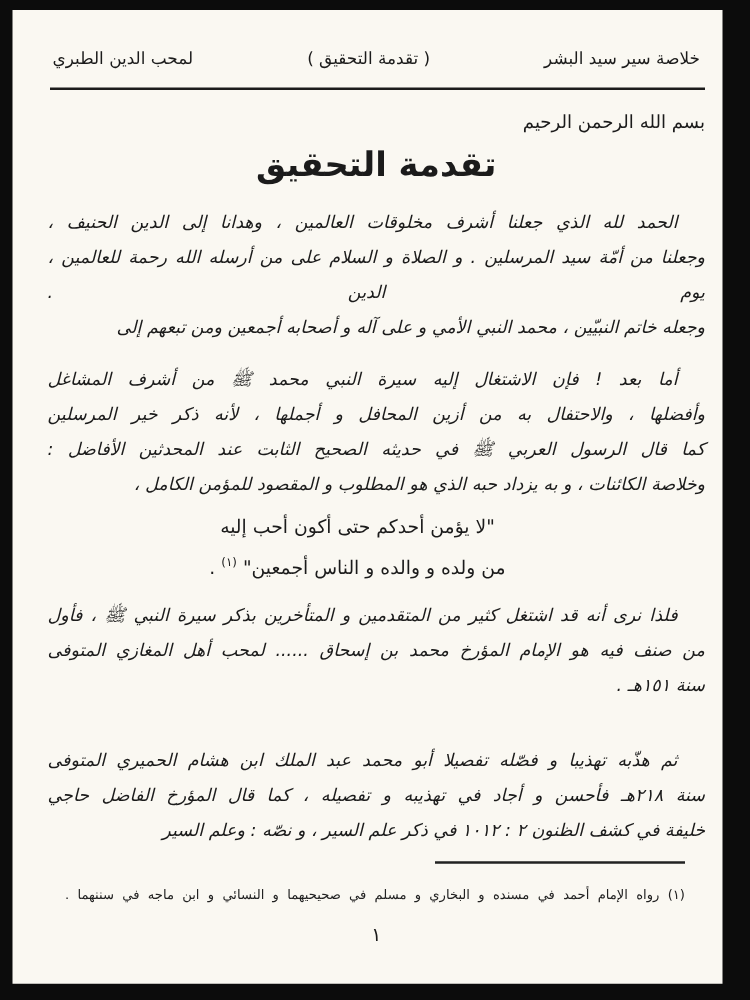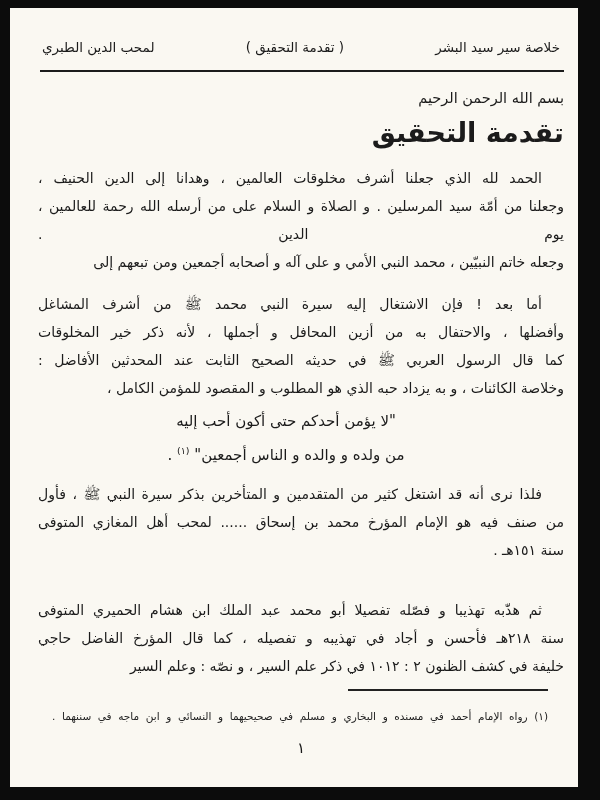--- a/index.html
+++ b/index.html
@@ -26,25 +26,25 @@
     padding:2px 4px 0 4px;
   }
   .header-rule{
     border-top:2px solid #1c1c1c;
     margin:13px 0 0 2px;
   }
   .basmala{
     text-align:right;margin-top:18px;font-size:14.5px;
   }
   .page-title{
-    text-align:right;font-size:27px;font-weight:bold;
+    text-align:center;font-size:27px;font-weight:bold;
     margin:8px 0 0 0;line-height:38px;letter-spacing:1px;
   }
   .para{
-    margin-top:12px;font-size:14px;line-height:28px;
+    margin-top:12px;font-size:14px;line-height:28px;font-style:italic;
   }
   .para .line{
     text-align:justify;text-align-last:justify;
   }
   .para .line:last-child{text-align-last:right;}
   .para .line:first-child{padding-right:22px;}
   .para.p2{margin-top:14px;}
   .para.p3{margin-top:10px;}
   .para.p4{margin-top:32px;}
   .quote{
@@ -89,21 +89,21 @@
 
     <div class="para p1">
       <div class="line">الحمد لله الذي جعلنا أشرف مخلوقات العالمين ، وهدانا إلى الدين الحنيف ،</div>
       <div class="line">وجعلنا من أمّة سيد المرسلين . و الصلاة و السلام على من أرسله الله رحمة للعالمين ،</div>
       <div class="line">يوم الدين .</div>
       <div class="line">وجعله خاتم النبيّين ، محمد النبي الأمي و على آله و أصحابه أجمعين ومن تبعهم إلى</div>
     </div>
 
     <div class="para p2">
       <div class="line">أما بعد ! فإن الاشتغال إليه سيرة النبي محمد ﷺ من أشرف المشاغل</div>
-      <div class="line">وأفضلها ، والاحتفال به من أزين المحافل و أجملها ، لأنه ذكر خير المخلوقات</div>
+      <div class="line">وأفضلها ، والاحتفال به من أزين المحافل و أجملها ، لأنه ذكر خير المرسلين</div>
       <div class="line">كما قال الرسول العربي ﷺ في حديثه الصحيح الثابت عند المحدثين الأفاضل :</div>
       <div class="line">وخلاصة الكائنات ، و به يزداد حبه الذي هو المطلوب و المقصود للمؤمن الكامل ،</div>
     </div>
 
     <div class="quote">
       <div class="qline">"لا يؤمن أحدكم حتى أكون أحب إليه</div>
       <div class="qline"><span>من ولده و والده و الناس أجمعين"</span> <sup class="ref">(١)</sup> <span>.</span></div>
     </div>
 
     <div class="para p3">

